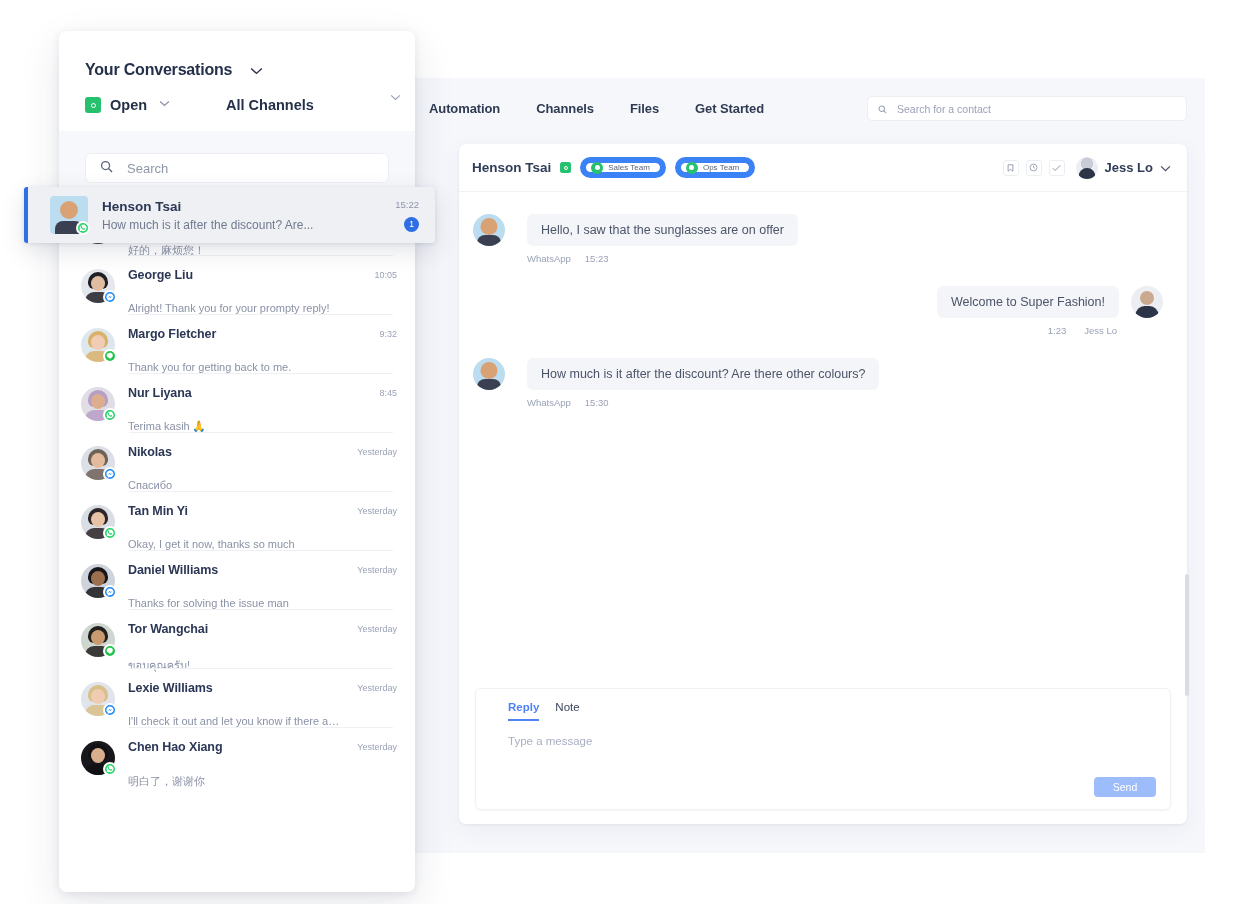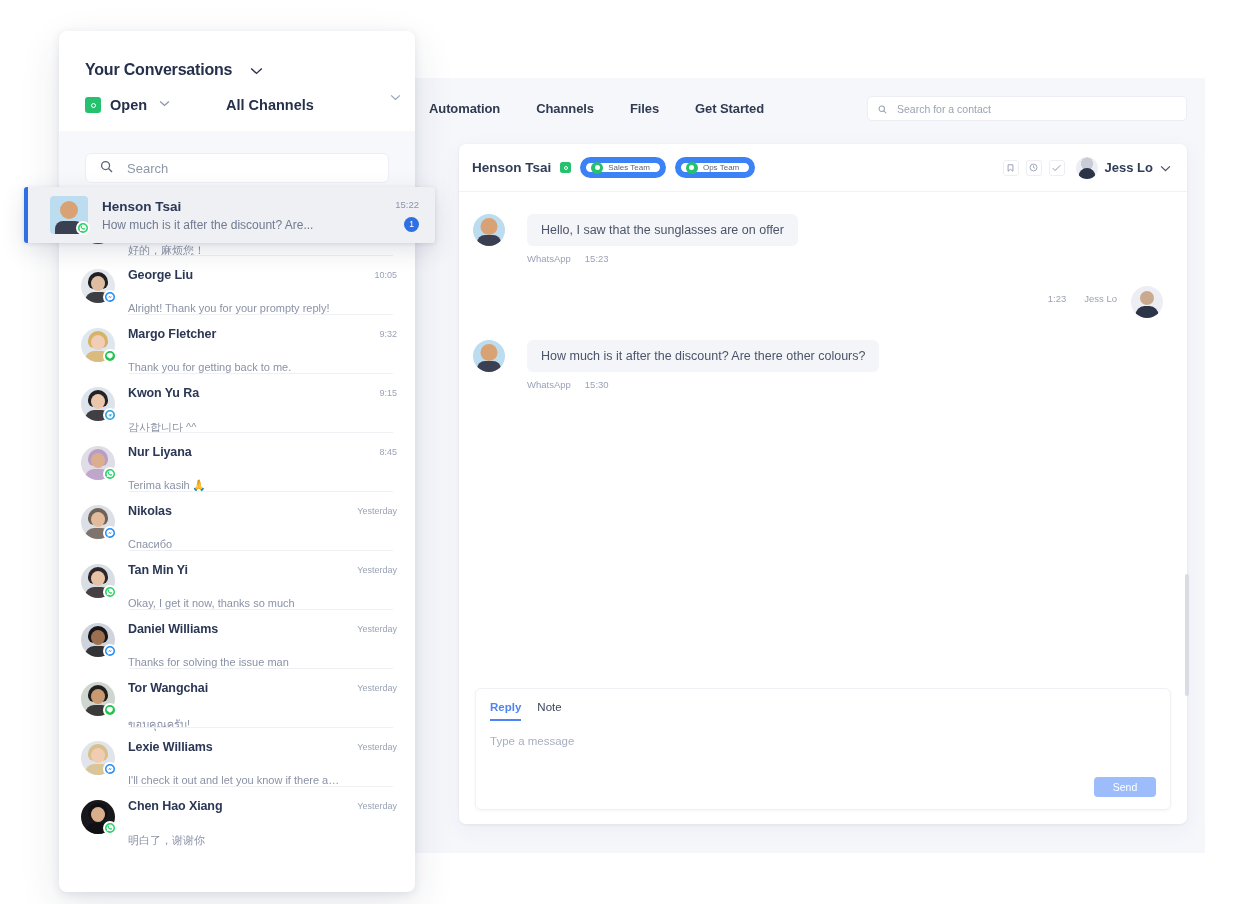--- a/index.html
+++ b/index.html
@@ -120,21 +120,21 @@
   }
   .meta { margin-top: 7px; font-size: 9.5px; color: #9aa2b5; display: flex; gap: 14px; }
   .meta.out { justify-content: flex-end; gap: 18px; padding-right: 2px; }
 
   
   .composer {
     position: absolute; left: 16px; bottom: 14px;
     width: 696px; height: 122px;
     background: #ffffff; border: 1px solid #f0f1f5; border-radius: 6px;
     box-shadow: 0 1px 3px rgba(45,55,90,.05);
-    padding: 12px 14px;
+    padding: 12px 32px;
   }
   .tabs { display: flex; gap: 16px; }
   .tab {
     font-size: 11.5px; color: #8d95a9; padding-bottom: 6px; cursor: pointer;
   }
   .tab.active { color: #4e83f6; font-weight: bold; border-bottom: 2px solid #4e83f6; }
   .tab.idle { color: #3c4559; }
   .ta-ph { margin-top: 14px; font-size: 11.5px; color: #a8afc0; }
   .send-btn {
     position: absolute; right: 14px; bottom: 12px;
@@ -332,20 +332,21 @@
             <div class="bubble">Hello, I saw that the sunglasses are on offer</div>
             <div class="meta">
               <span>WhatsApp</span>
               <span>15:23</span>
             </div>
           </div>
         </div>
 
         <div class="row out">
           <div class="bub-wrap out">
+            <div class="bubble">Welcome to Super Fashion!</div>
             <div class="meta out">
               <span>1:23</span>
               <span>Jess Lo</span>
             </div>
           </div>
           <div class="av agent"></div>
         </div>
 
         <div class="row">
           <div class="av cust"></div>
@@ -467,40 +468,20 @@
               <svg width="8" height="8" viewBox="0 0 12 12" fill="#fff">
                 <path d="M6 1C3.2 1 1 2.8 1 5c0 2 1.7 3.7 4 4 .2 0 .4.1.4.3l-.1.9c0 .2 0 .4.3.3.2-.1 2.6-1.5 3.5-2.6.7-.7 1-1.5 1-2.4C10.9 2.8 8.7 1 6 1z"></path>
               </svg>
             </span>
           </div>
           <div class="li-body">
             <div class="li-name">Margo Fletcher</div>
             <div class="li-msg">Thank you for getting back to me.</div>
           </div>
           <div class="li-time">9:32</div>
-          <div class="sep"></div>
-        </div>
-        <div class="item">
-          <div class="li-av">
-            <div class="face" style="background: rgb(221, 227, 234);">
-              <div style="position: absolute; left: 50%; top: 3px; transform: translateX(-50%); width: 20px; height: 17px; border-radius: 10px 10px 6px 6px; background: rgb(35, 34, 39);"></div>
-              <div style="position: absolute; left: 50%; top: 7px; transform: translateX(-50%); width: 14px; height: 15px; border-radius: 50%; background: rgb(234, 199, 171);"></div>
-              <div style="position: absolute; left: 50%; bottom: 0px; transform: translateX(-50%); width: 26px; height: 11px; border-radius: 9px 9px 0px 0px; background: rgb(35, 34, 39); opacity: 0.85;"></div>
-            </div>
-            <span class="chan" style="background: rgb(42, 164, 224);">
-              <svg width="8" height="8" viewBox="0 0 12 12" fill="#fff">
-                <path d="M6 .9C3.2.9.9 3.2.9 6S3.2 11.1 6 11.1 11.1 8.8 11.1 6 8.8.9 6 .9zm2.4 3.5L7.6 8.2c-.1.3-.2.4-.4.2L6 7.5l-.6.6c-.1.1-.1.1-.3.1l.1-1.2 2.2-2c.1-.1 0-.1-.1-.1L4.6 6.6l-1.2-.4c-.2-.1-.2-.2 0-.3l4.7-1.8c.2-.1.4 0 .3.3z"></path>
-              </svg>
-            </span>
-          </div>
-          <div class="li-body">
-            <div class="li-name">Kwon Yu Ra</div>
-            <div class="li-msg">감사합니다 ^^</div>
-          </div>
-          <div class="li-time">9:15</div>
           <div class="sep"></div>
         </div>
         <div class="item">
           <div class="li-av">
             <div class="face" style="background: rgb(224, 221, 230);">
               <div style="position: absolute; left: 50%; top: 3px; transform: translateX(-50%); width: 20px; height: 17px; border-radius: 10px 10px 6px 6px; background: rgb(183, 158, 196);"></div>
               <div style="position: absolute; left: 50%; top: 7px; transform: translateX(-50%); width: 14px; height: 15px; border-radius: 50%; background: rgb(220, 174, 142);"></div>
               <div style="position: absolute; left: 50%; bottom: 0px; transform: translateX(-50%); width: 26px; height: 11px; border-radius: 9px 9px 0px 0px; background: rgb(183, 158, 196); opacity: 0.85;"></div>
             </div>
             <span class="chan" style="background: rgb(37, 211, 102);">

